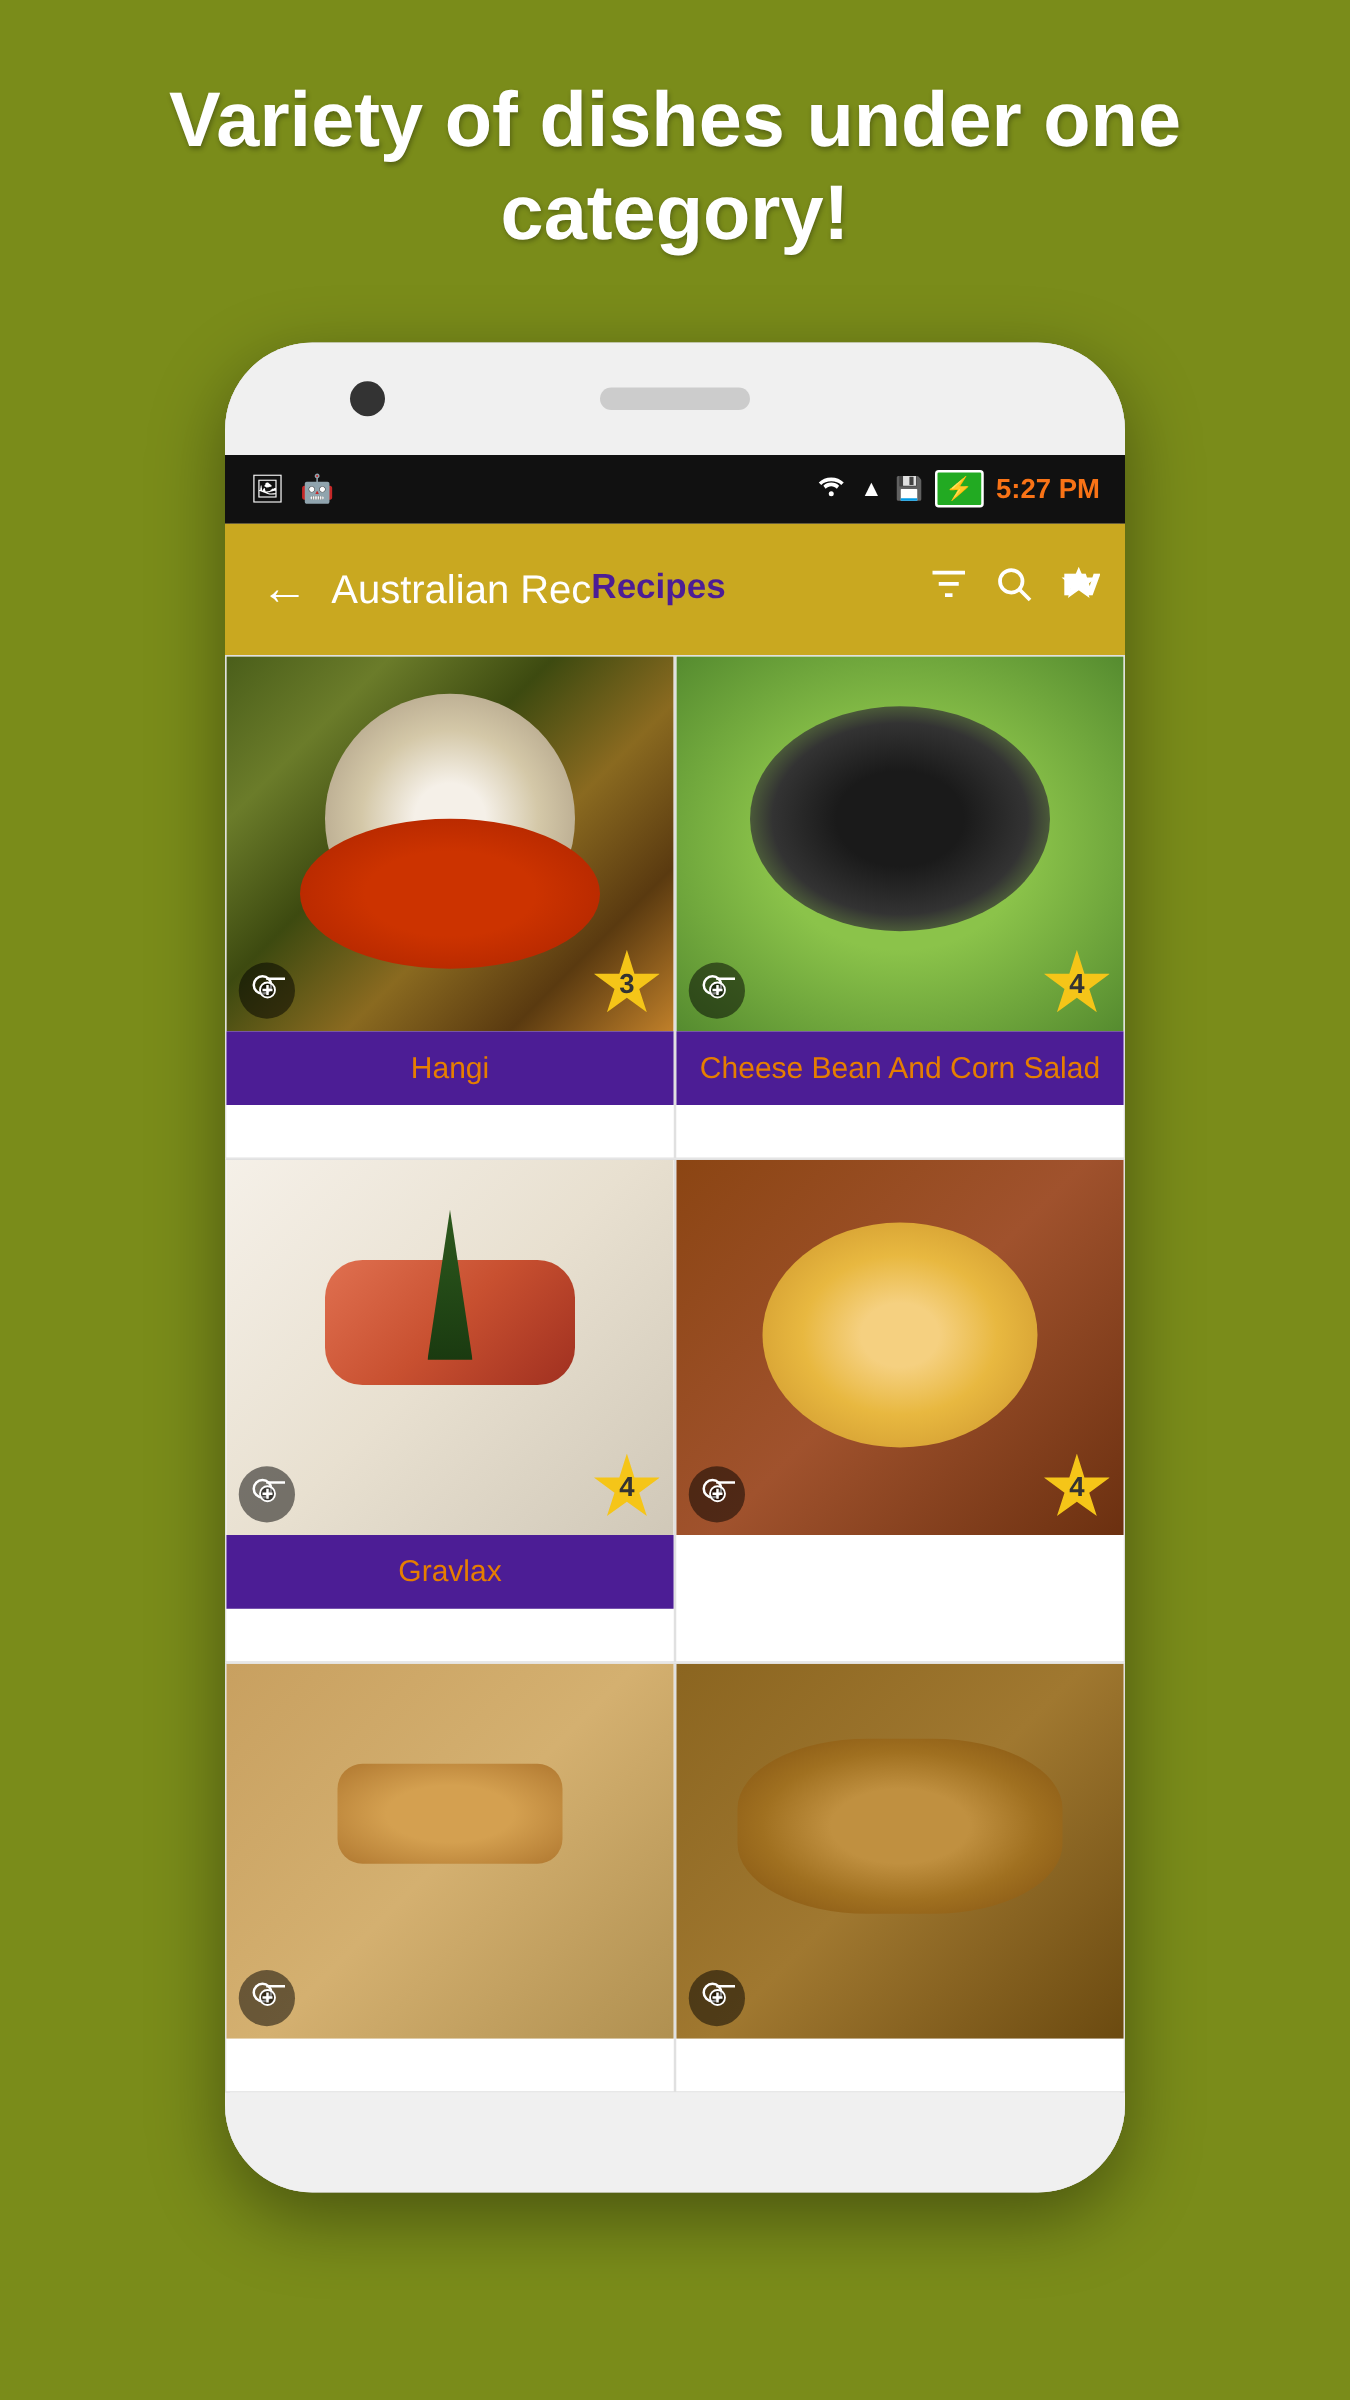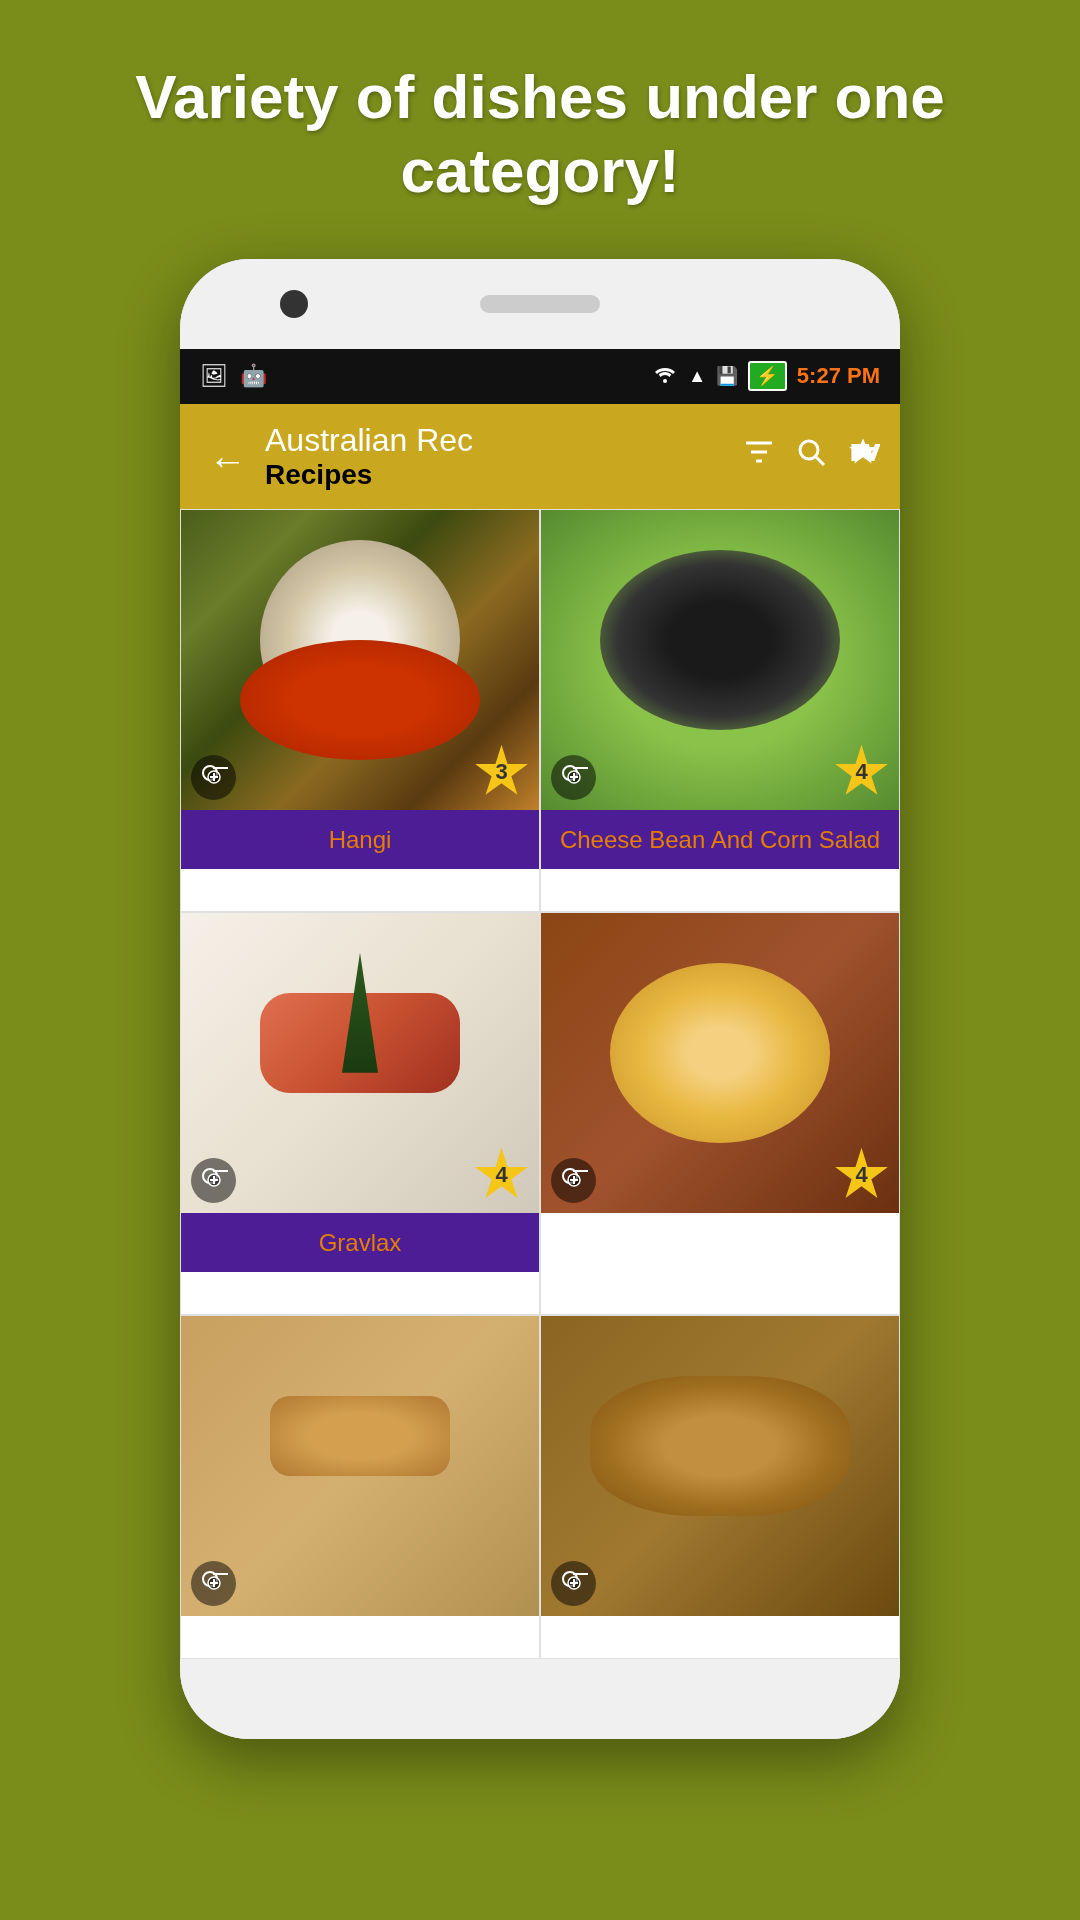--- a/index.html
+++ b/index.html
@@ -13,21 +13,21 @@
       flex-direction: column;
       align-items: center;
       justify-content: flex-start;
     }
 
     .hero-text {
       color: white;
       font-size: 62px;
       font-weight: bold;
       text-align: center;
-      padding: 60px 80px 50px 80px;
+      padding: 60px 80px 65px 80px;
       line-height: 1.2;
       text-shadow: 1px 2px 4px rgba(0,0,0,0.3);
     }
 
     .phone-wrapper {
       position: relative;
       width: 720px;
       height: 1480px;
       background: #e8e8e8;
       border-radius: 70px;
@@ -109,31 +109,31 @@
       font-size: 38px;
       cursor: pointer;
       width: 55px;
       display: flex;
       align-items: center;
       justify-content: center;
     }
     .app-bar-title {
       flex: 1;
       display: flex;
-      flex-direction: column;
+      flex-direction: row;
     }
     .app-bar-title-main {
       color: white;
       font-size: 32px;
       font-weight: normal;
       white-space: nowrap;
       overflow: hidden;
     }
     .app-bar-title-sub {
-      color: #000000;
+      color: #4c1d95;
       font-size: 28px;
       font-weight: bold;
     }
     .app-bar-icons {
       display: flex;
       gap: 18px;
       align-items: flex-end;
     }
     .app-bar-icon {
       color: white;

